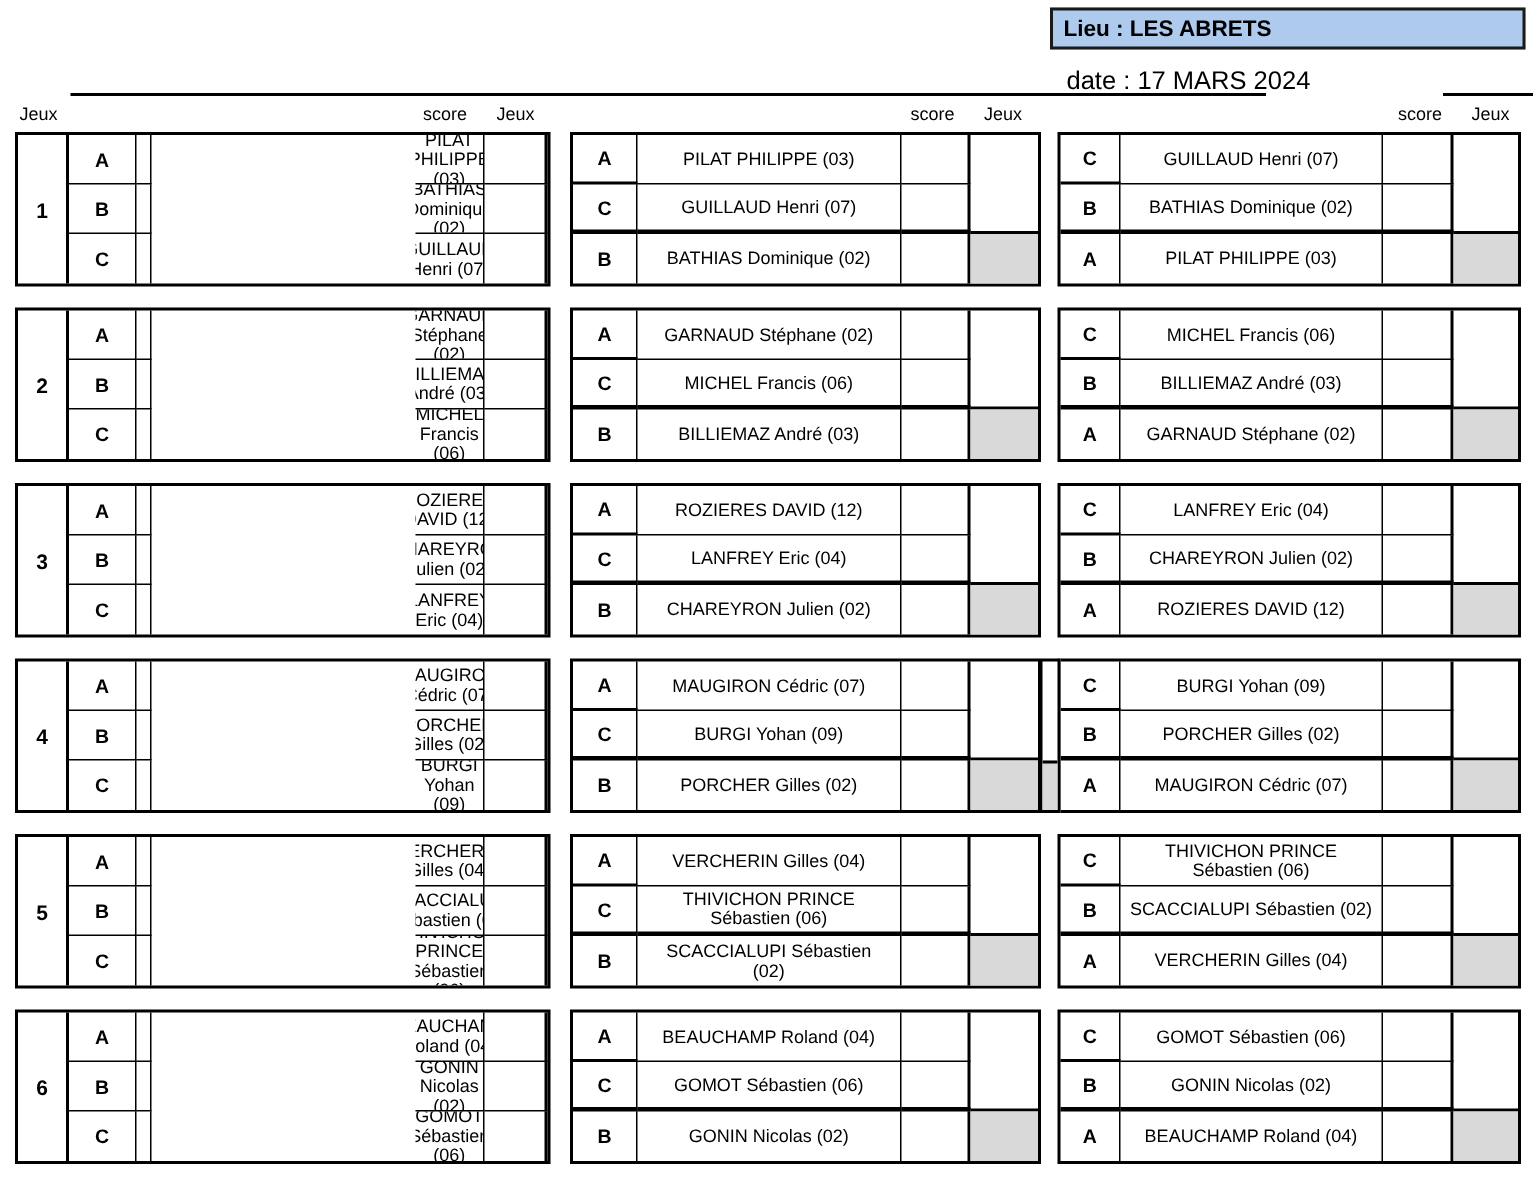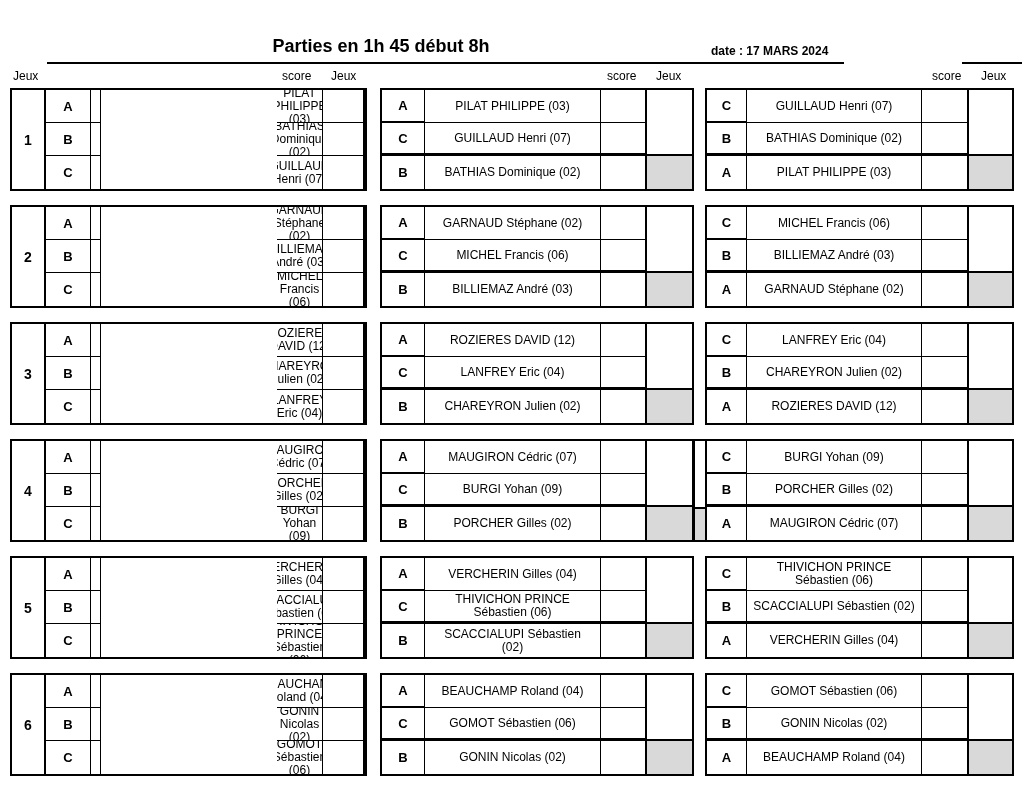--- a/index.html
+++ b/index.html
@@ -9,21 +9,21 @@
   }
   
   .title{position:absolute;top:9px;left:0;width:762px;text-align:center;
          font-weight:bold;font-size:15px;}
   .subtitle{position:absolute;top:36px;left:0;width:762px;text-align:center;
          font-weight:bold;font-size:18px;}
   .lieu-box{position:absolute;left:700px;top:5px;width:317px;height:28px;
          box-sizing:border-box;border:2px solid #1a1a1a;background:var(--blue,#AECBEE);
          display:flex;align-items:center;padding-left:7px;
          font-weight:bold;font-size:15px;}
-  .date-label{position:absolute;left:711px;top:44px;font-weight:bold;font-size:12px;}
+  .date-label{position:absolute;left:711px;top:44px;font-weight:normal;font-size:17px;}
   .rule{position:absolute;top:62px;height:2px;background:#000;}
   .rule-main{left:47px;width:797px;}
   .rule-right{left:962px;width:60px;}
   .chlabel{position:absolute;top:69px;font-size:12px;}
   
   .groups{position:absolute;top:88px;left:10px;}
   .group-row{position:relative;display:flex;margin-bottom:14px;}
   .tbl{display:grid;grid-template-rows:repeat(3,33px);border:2px solid #000;background:#fff;}
   .tbl-left {grid-template-columns:34px 45px 10px 176px 46px 42px;}
   .tbl-mid  {grid-template-columns:43px 176px 46px 45px;margin-left:13px;}
@@ -45,22 +45,24 @@
         box-sizing:border-box;border:2px solid #000;border-left-width:1px;
         display:flex;flex-direction:column;background:#fff;}
   .es-top{flex:1;}
   .es-bot{height:31px;border-top:2px solid #000;background:var(--gray,#D9D9D9);}
 </style>
 </head>
 <body>
 
 <div class="page">
 
-  <div class="subtitle">Parties en 1h 45 début 8h</div>
-
+
+  <div class="lieu-box">
+    <span>Lieu : LES ABRETS</span>
+  </div>
   <div class="date-label">date : 17 MARS 2024</div>
 
   <div class="rule rule-main"></div>
   <div class="rule rule-right"></div>
 
   <div class="chlabel" style="left:13px">Jeux</div>
   <div class="chlabel" style="left:282px">score</div>
   <div class="chlabel" style="left:331px">Jeux</div>
   <div class="chlabel" style="left:607px">score</div>
   <div class="chlabel" style="left:656px">Jeux</div>

